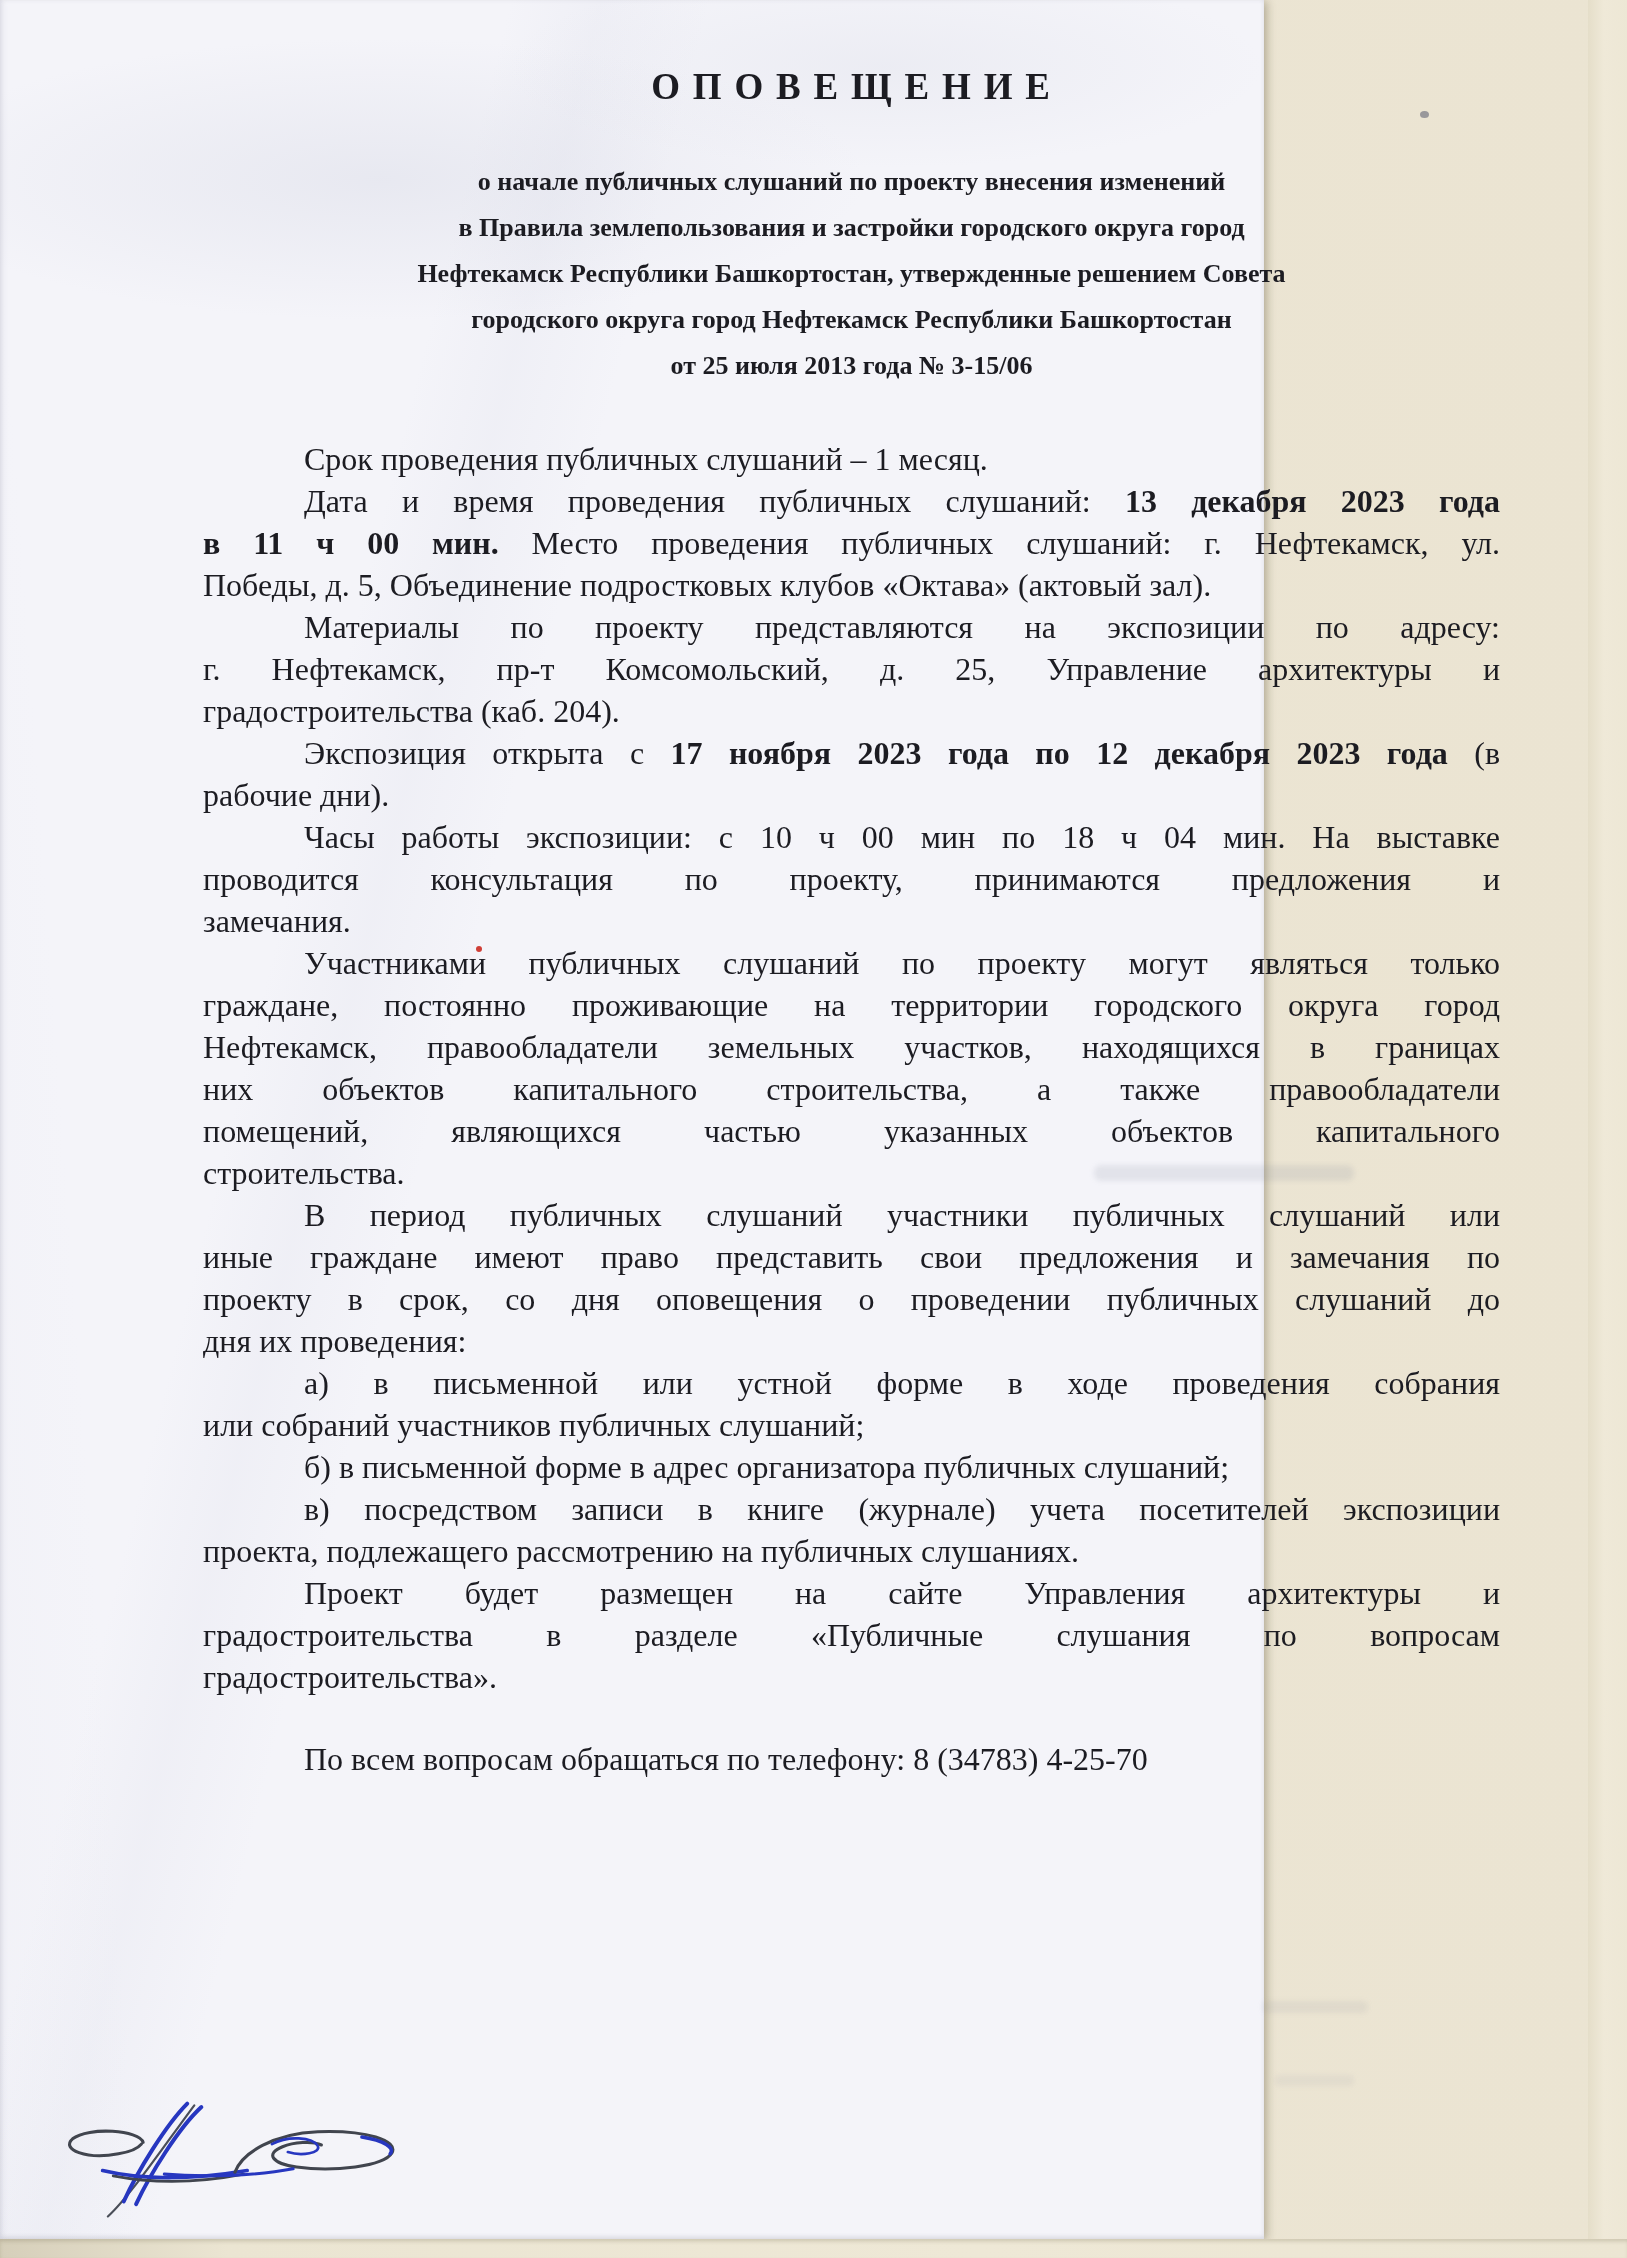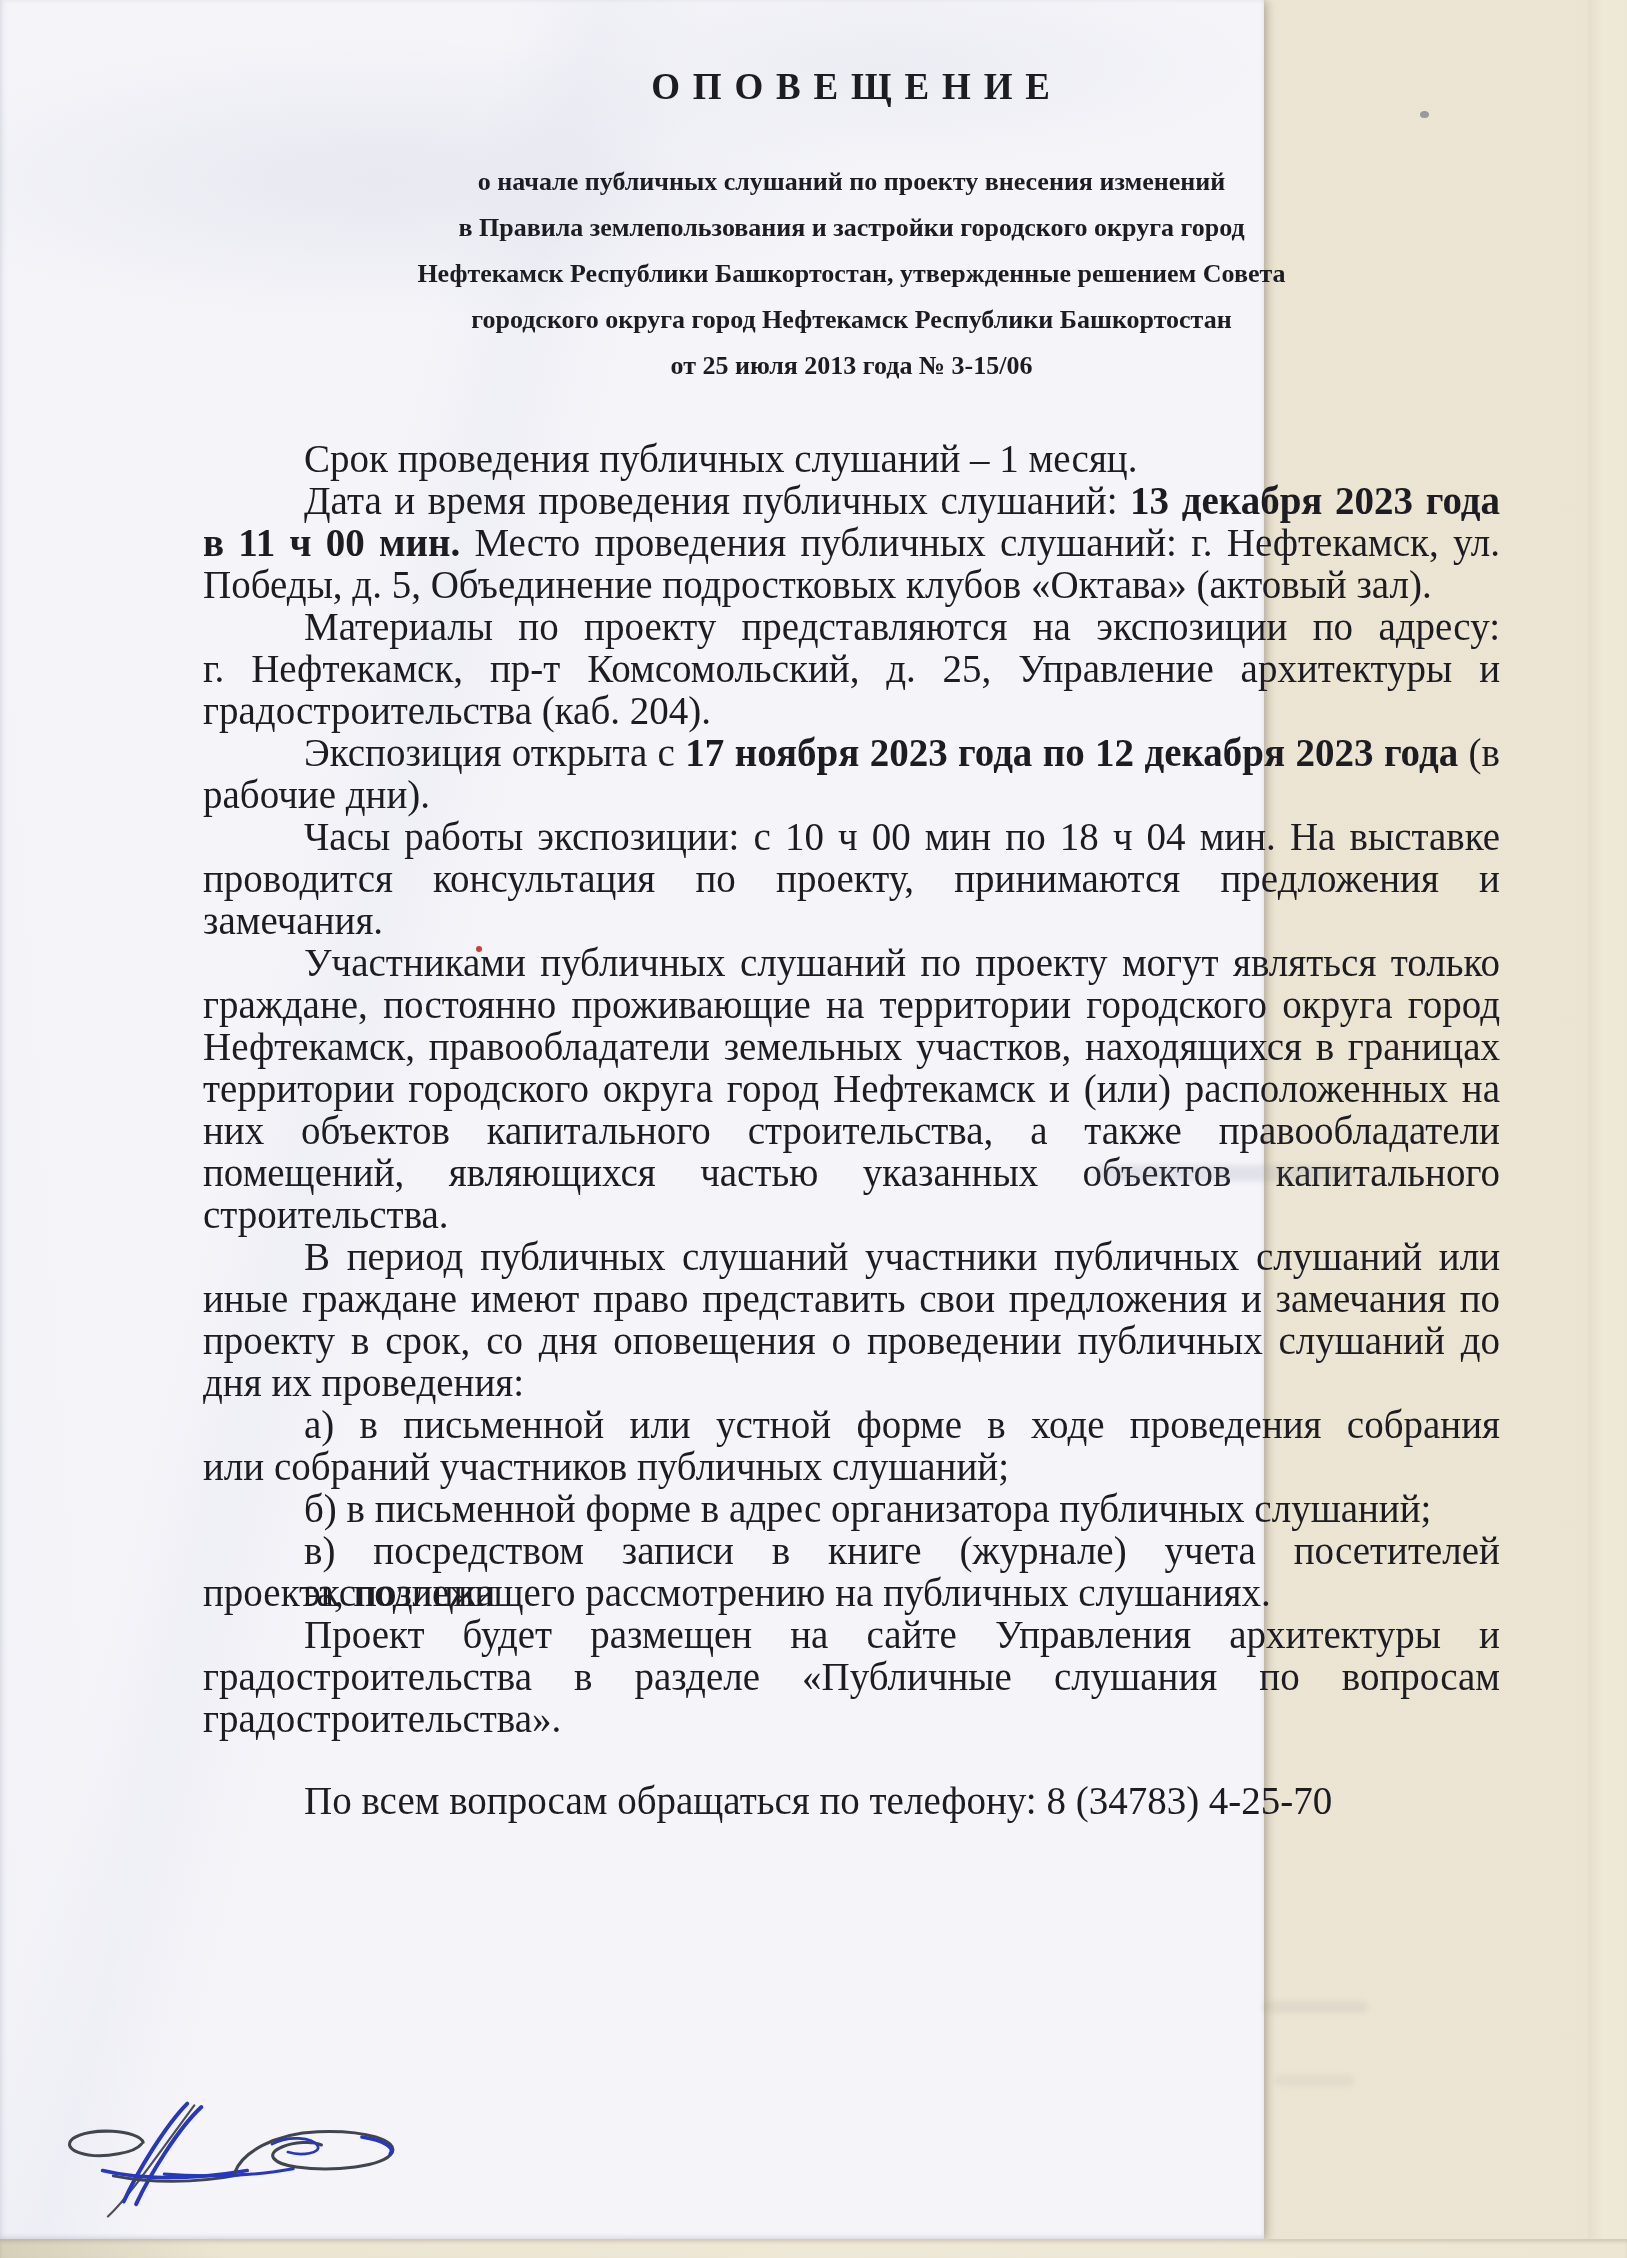--- a/index.html
+++ b/index.html
@@ -17,21 +17,21 @@
       radial-gradient(40% 6% at 70% 3%, rgba(206,209,223,.22), transparent 75%),
       linear-gradient(104deg, transparent 28%, rgba(213,215,229,.16) 33%, transparent 39%),
       linear-gradient(86deg, rgba(222,224,235,.12) 0%, transparent 10%),
       var(--paper);
     box-shadow:3.5px 0 8.8px rgba(110,100,75,.30), 0 4.4px 8.8px rgba(110,100,75,.28),
       inset 2.6px 0 5.3px rgba(160,160,180,.18), inset 0 -2.6px 4.4px rgba(150,150,165,.20);}
   .content{position:absolute;left:203px;top:0;width:1297px;padding-top:62px;}
   .doc-title{text-align:center;font-weight:bold;font-size:37px;line-height:49px;letter-spacing:1.8px;}
   .heading{margin-top:48px;font-weight:bold;font-size:26px;}
   .h-line{height:46px;line-height:46px;text-align:center;}
-  .body-lines{margin-top:49px;font-size:39px;}
+  .body-lines{margin-top:49px;font-size:32px;}
   .line{height:42px;line-height:42px;text-align:left;}
   .line.j{text-align:justify;text-align-last:justify;}
   .line.ind{padding-left:101px;}
   .b{font-weight:bold;}
   .signature{position:absolute;left:62px;top:2098px;width:344px;height:124px;}
   .speck{position:absolute;border-radius:50%;}
   .dust-speck{left:1420px;top:111px;width:8.8px;height:7px;background:#85858d;opacity:.8;}
   .red-ink-speck{left:476px;top:946px;width:6.2px;height:6.2px;background:var(--red-speck);opacity:.9;filter:blur(0.4px);}
   .ghost{position:absolute;filter:blur(2.6px);border-radius:7px;}
   .ghost-1{left:1094px;top:1165px;width:260px;height:16px;background:rgba(120,126,152,.14);}
@@ -66,21 +66,20 @@
           <div class="line j"><span>г. Нефтекамск, пр-т Комсомольский, д. 25, Управление архитектуры и</span></div>
           <div class="line"><span>градостроительства (каб. 204).</span></div>
           <div class="line j ind"><span>Экспозиция открыта с </span><span class="b">17 ноября 2023 года по 12 декабря 2023 года</span><span> (в</span></div>
           <div class="line"><span>рабочие дни).</span></div>
           <div class="line j ind"><span>Часы работы экспозиции: с 10 ч 00 мин по 18 ч 04 мин. На выставке</span></div>
           <div class="line j"><span>проводится консультация по проекту, принимаются предложения и</span></div>
           <div class="line"><span>замечания.</span></div>
           <div class="line j ind"><span>Участниками публичных слушаний по проекту могут являться только</span></div>
           <div class="line j"><span>граждане, постоянно проживающие на территории городского округа город</span></div>
           <div class="line j"><span>Нефтекамск, правообладатели земельных участков, находящихся в границах</span></div>
-          <div class="line j"><span>территории городского округа город Нефтекамск и (или) расположенных на</span></div>
           <div class="line j"><span>них объектов капитального строительства, а также правообладатели</span></div>
           <div class="line j"><span>помещений, являющихся частью указанных объектов капитального</span></div>
           <div class="line"><span>строительства.</span></div>
           <div class="line j ind"><span>В период публичных слушаний участники публичных слушаний или</span></div>
           <div class="line j"><span>иные граждане имеют право представить свои предложения и замечания по</span></div>
           <div class="line j"><span>проекту в срок, со дня оповещения о проведении публичных слушаний до</span></div>
           <div class="line"><span>дня их проведения:</span></div>
           <div class="line j ind"><span>а) в письменной или устной форме в ходе проведения собрания</span></div>
           <div class="line"><span>или собраний участников публичных слушаний;</span></div>
           <div class="line ind"><span>б) в письменной форме в адрес организатора публичных слушаний;</span></div>

